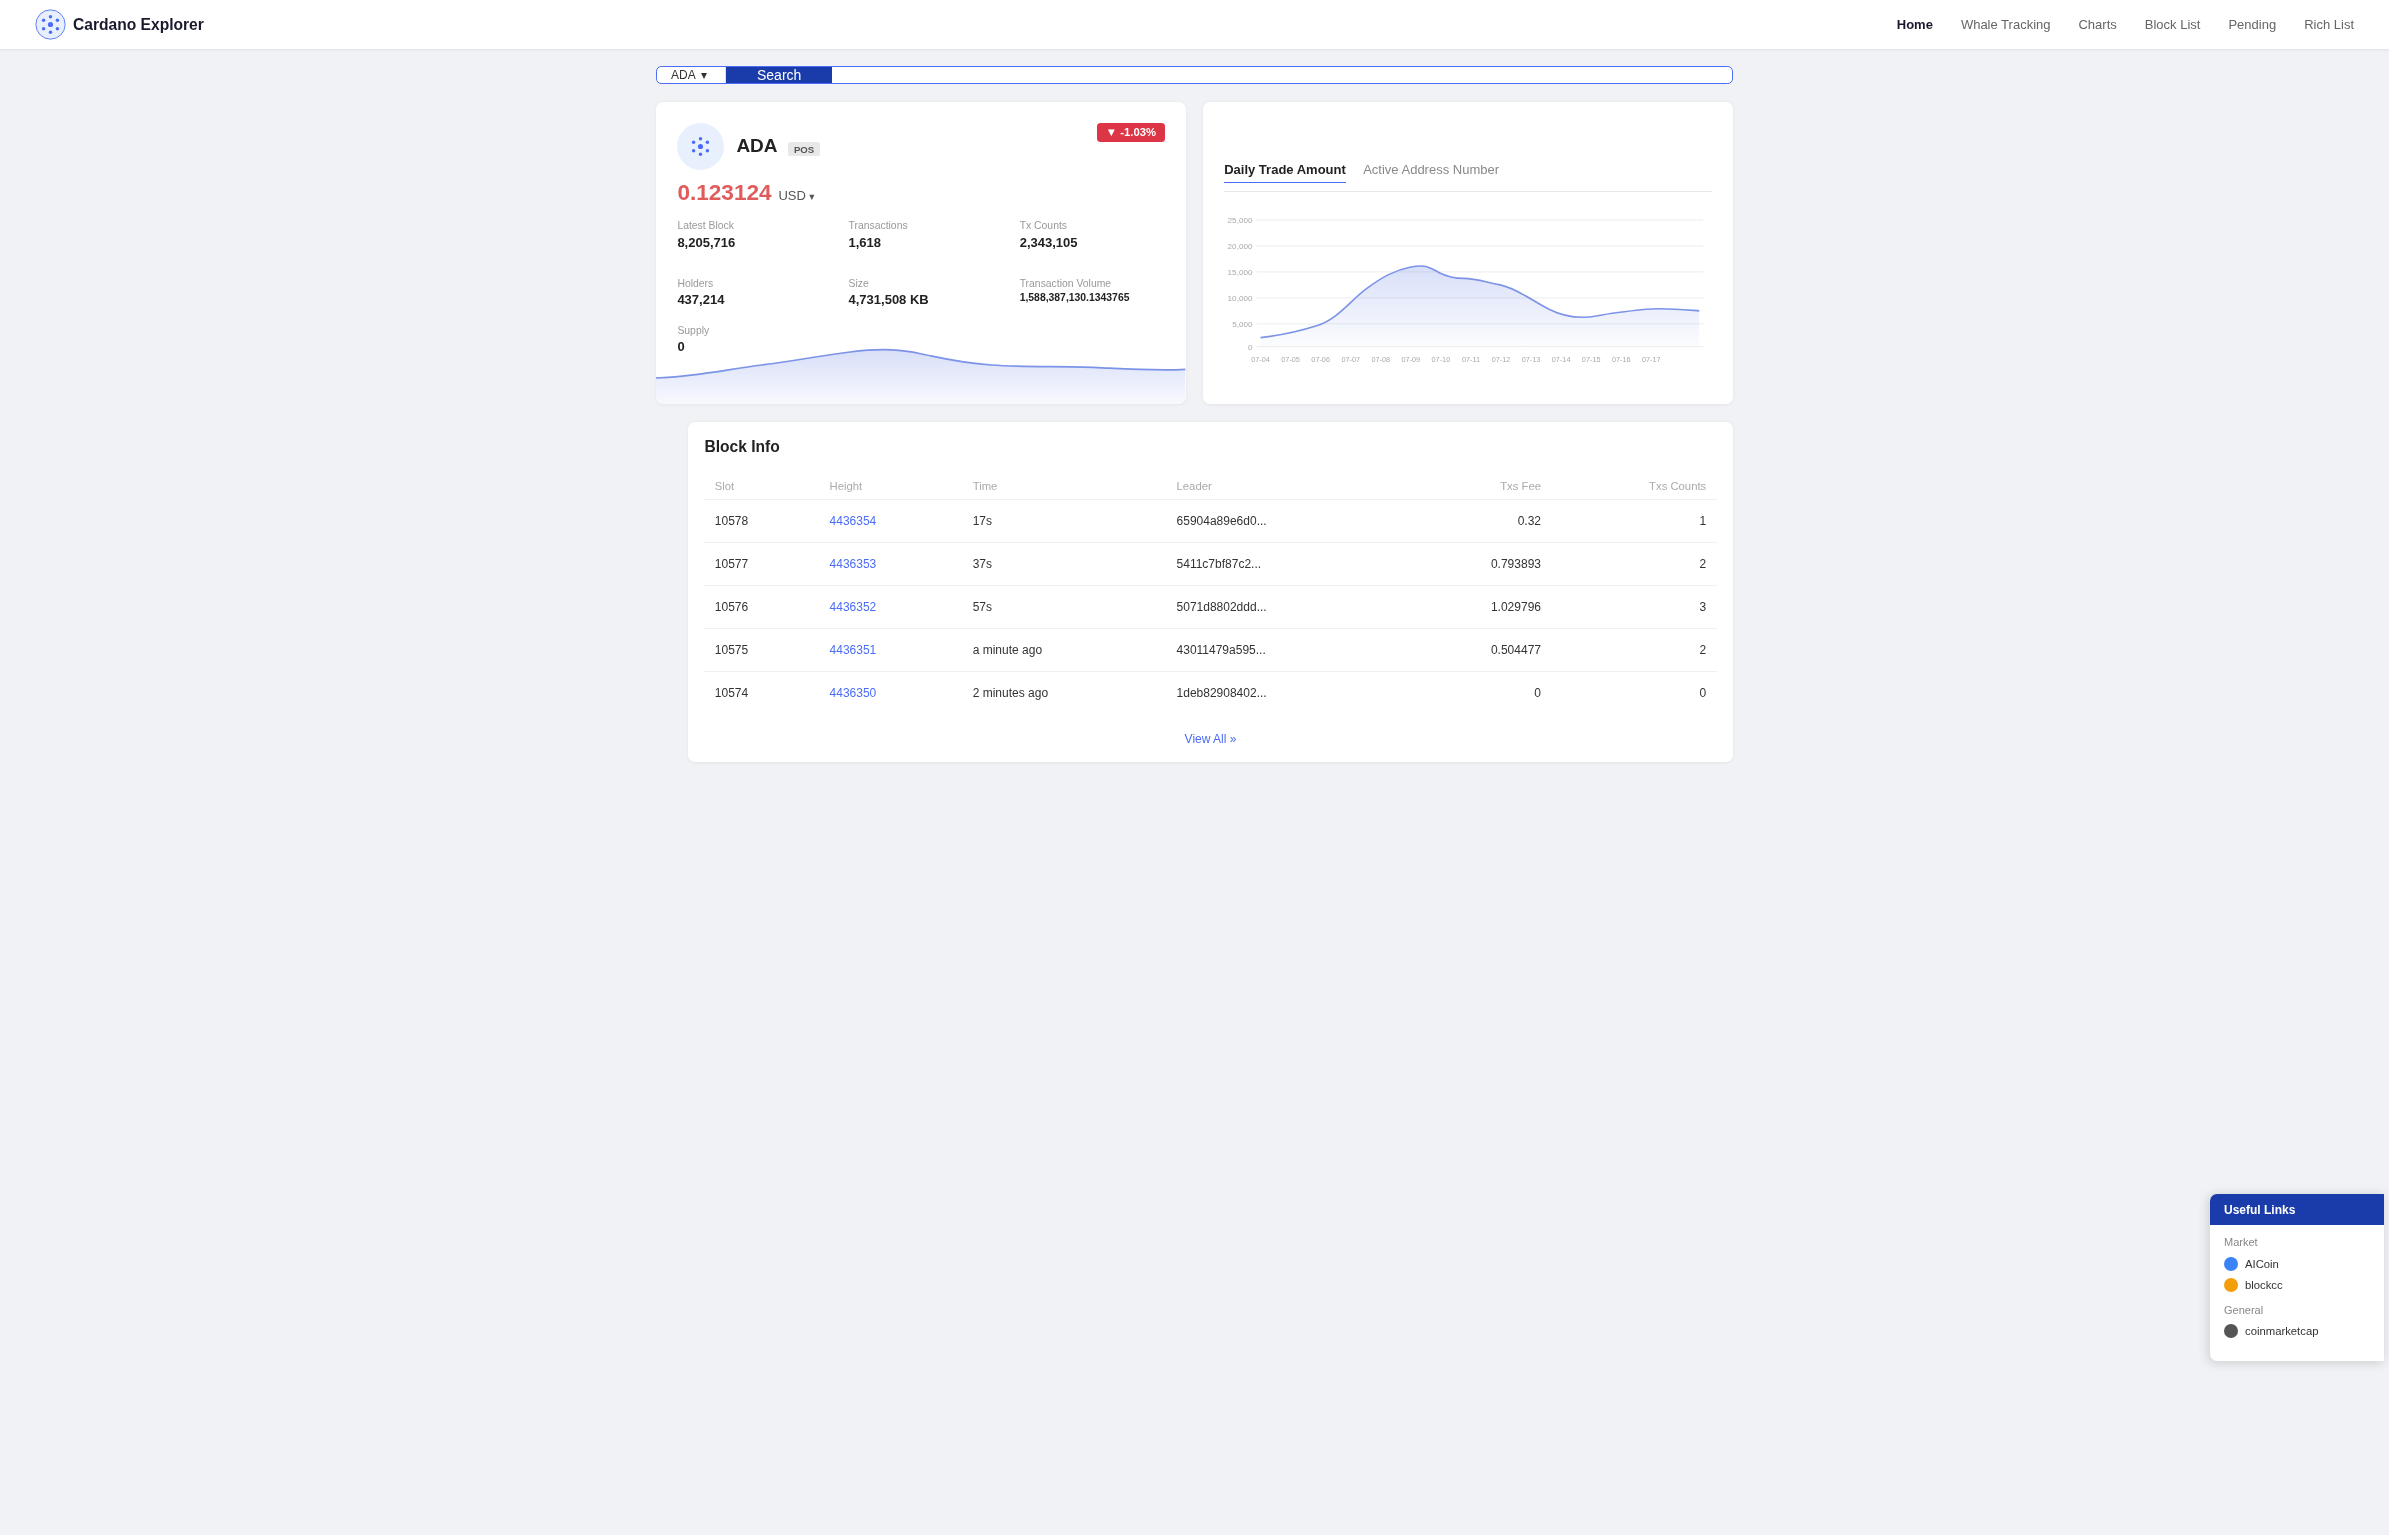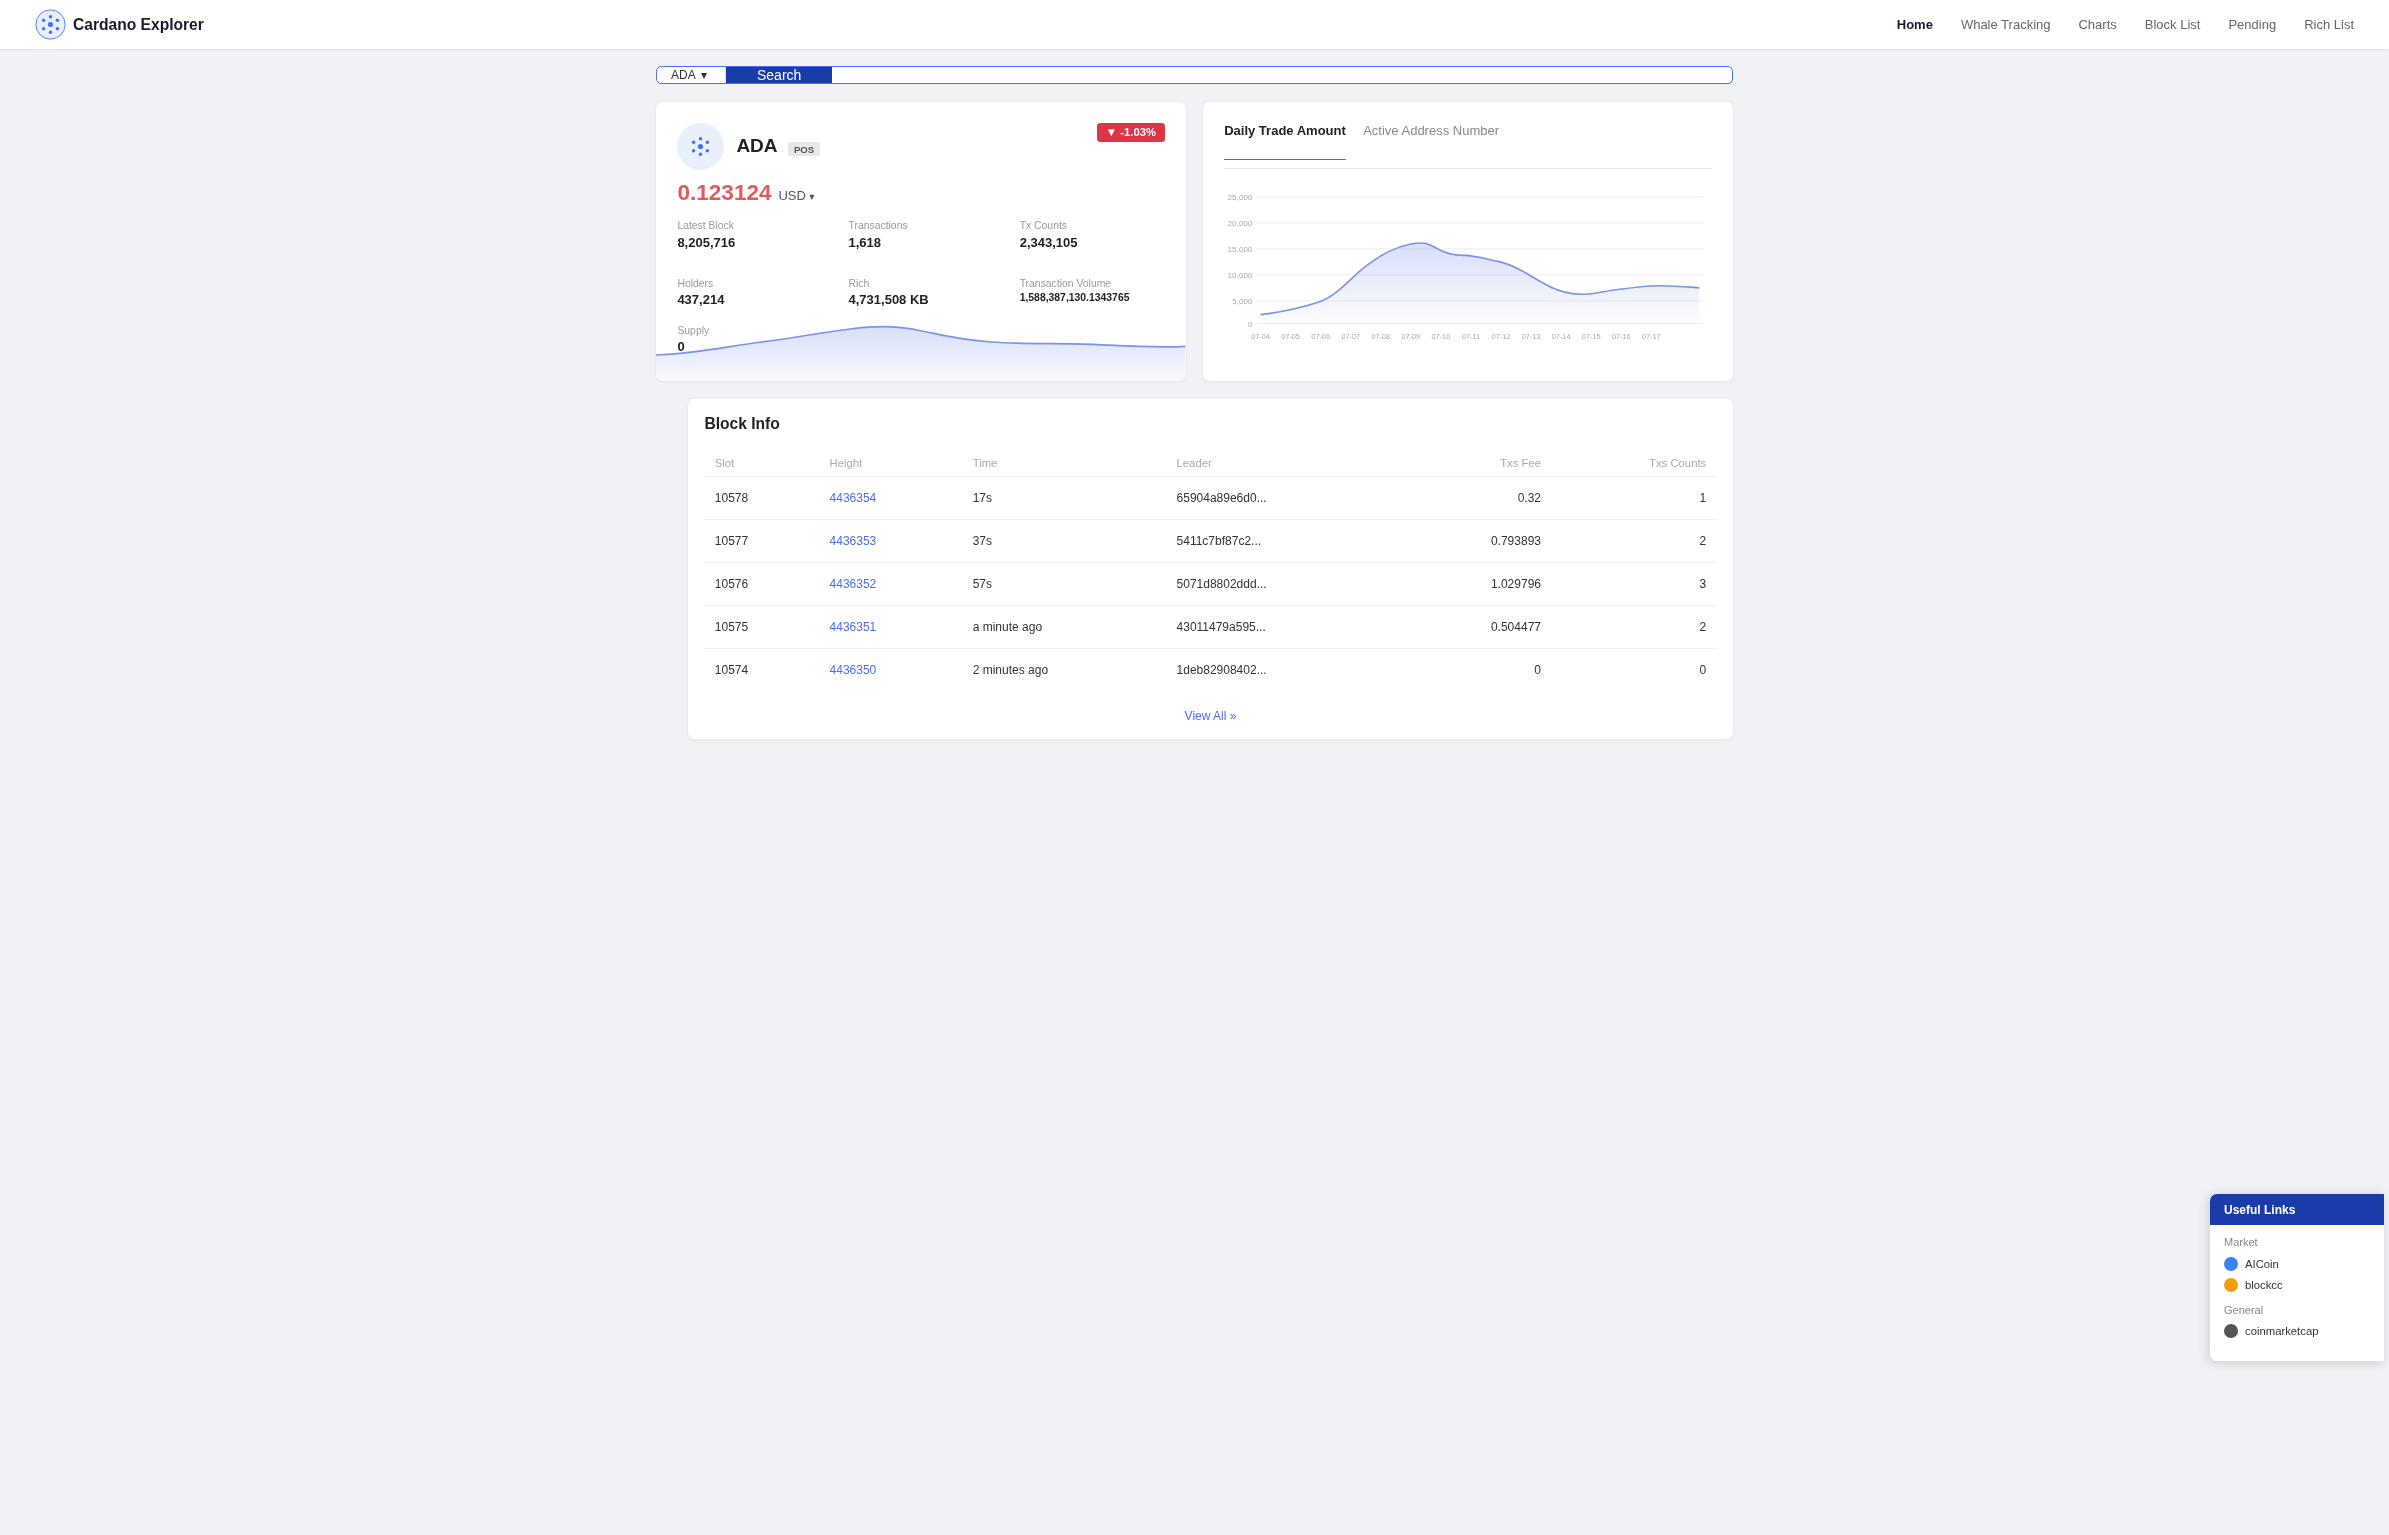--- a/index.html
+++ b/index.html
@@ -34,21 +34,21 @@
     .ada-currency { font-size: 13px; color: #555; margin-left: 3.5px; }
     .ada-change-badge { background: #dc3545; color: #fff; font-size: 11.3px; font-weight: 600; padding: 3.5px 8.7px; border-radius: 3.5px; display: flex; align-items: center; gap: 3.5px; }
     .ada-stats { display: grid; grid-template-columns: 1fr 1fr 1fr; gap: 26px; margin-top: 8.7px; }
     .ada-stat-label { color: #999; font-size: 10.4px; margin-bottom: 3.5px; }
     .ada-stat-value { font-size: 13px; font-weight: 600; color: #222; }
     .ada-chart-overlay { position: absolute; bottom: 0; left: 0; right: 0; height: 78px; }
 
     
     .chart-card { background: #fff; border-radius: 7px; padding: 21px; box-shadow: 0 0.9px 3.5px rgba(0,0,0,0.06); }
     .chart-tabs { display: flex; gap: 17.4px; margin-bottom: 14px; border-bottom: 0.9px solid #e8e8e8; padding-bottom: 8.7px; }
-    .chart-tab { font-size: 13px; color: #888; cursor: pointer; padding-bottom: 21px; }
+    .chart-tab { font-size: 13px; color: #888; cursor: pointer; padding-bottom: 5px; margin-top: 39px; }
     .chart-tab.active { color: #222; font-weight: 600; border-bottom: 1.7px solid #4a6cf7; }
 
     
     .block-info-card { background: #fff; border-radius: 7px; padding: 16px; box-shadow: 0 0.9px 3.5px rgba(0,0,0,0.06); margin-left: 32px; }
     .section-title { font-size: 15.6px; font-weight: 700; color: #222; margin-bottom: 17.4px; }
     .data-table { width: 100%; border-collapse: collapse; }
     .data-table thead th { color: #aaa; font-weight: 400; font-size: 11.3px; padding: 7px 10.4px; text-align: left; }
     .data-table tbody tr { border-top: 0.9px solid #f0f0f0; }
     .data-table tbody td { padding: 14px 10.4px; font-size: 12px; color: #333; }
     .data-table tbody td.link { color: #4a6cf7; cursor: pointer; }
@@ -151,21 +151,21 @@
           <div class="ada-stat-label">Tx Counts</div>
           <div class="ada-stat-value">2,343,105</div>
         </div>
       </div>
       <div class="ada-stats" style="margin-top:28px;">
         <div>
           <div class="ada-stat-label">Holders</div>
           <div class="ada-stat-value">437,214</div>
         </div>
         <div>
-          <div class="ada-stat-label">Rich</div>
+          <div class="ada-stat-label">Size</div>
           <div class="ada-stat-value">4,731,508 KB</div>
         </div>
         <div>
           <div class="ada-stat-label">Transaction Volume</div>
           <div class="ada-stat-value" style="font-size:10.4px;">1,588,387,130.1343765</div>
         </div>
       </div>
       <div style="margin-top:17.4px;">
         <div class="ada-stat-label">Supply</div>
         <div class="ada-stat-value">0</div>

